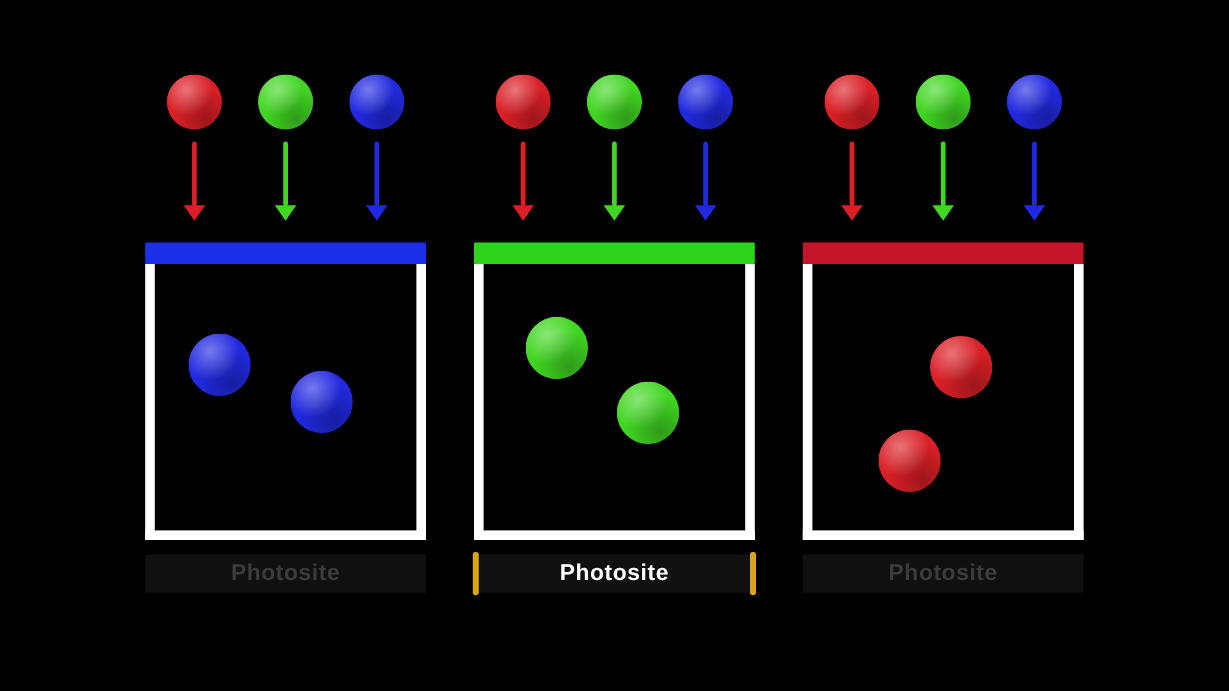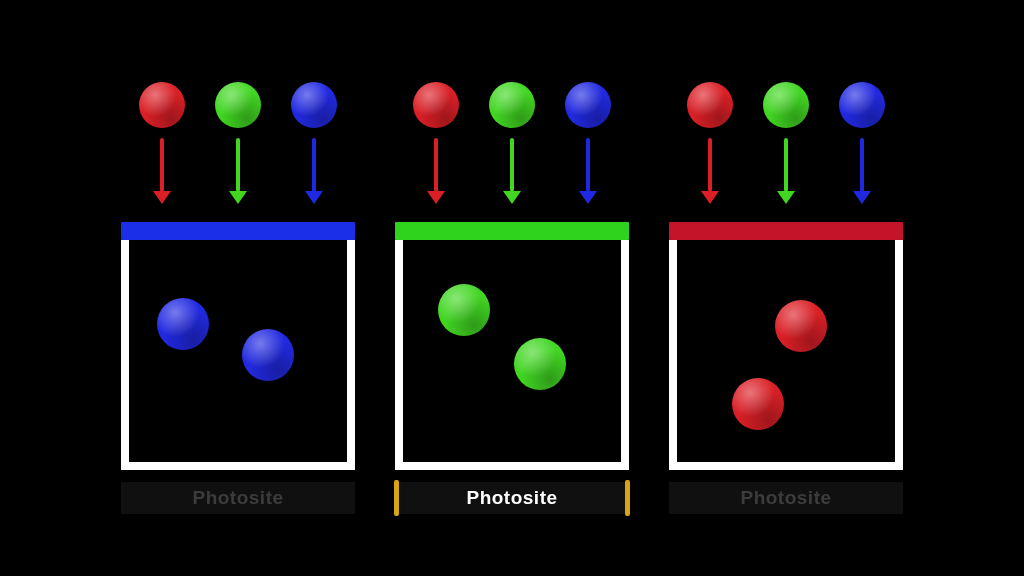--- a/index.html
+++ b/index.html
@@ -1,20 +1,20 @@
 <!DOCTYPE html>
 <html><head>
 <meta charset="utf-8">
 <style>
   html,body{margin:0;padding:0;background:#000;}
   .stage{
     width:1024px;height:576px;background:#000;
     box-sizing:border-box;
     display:flex;justify-content:center;align-items:flex-start;
-    gap:40px;padding-top:82px;
+    gap:40px;padding-top:62px;
     font-family:"Liberation Sans","DejaVu Sans",sans-serif;
     overflow:hidden;
   }
   .panel{width:234px;display:flex;flex-direction:column;}
   .photon-row,.arrow-row{
     display:flex;justify-content:space-between;
     padding:0 18px;box-sizing:border-box;
   }
   .cell{width:46px;display:flex;justify-content:center;}
   .ball{

